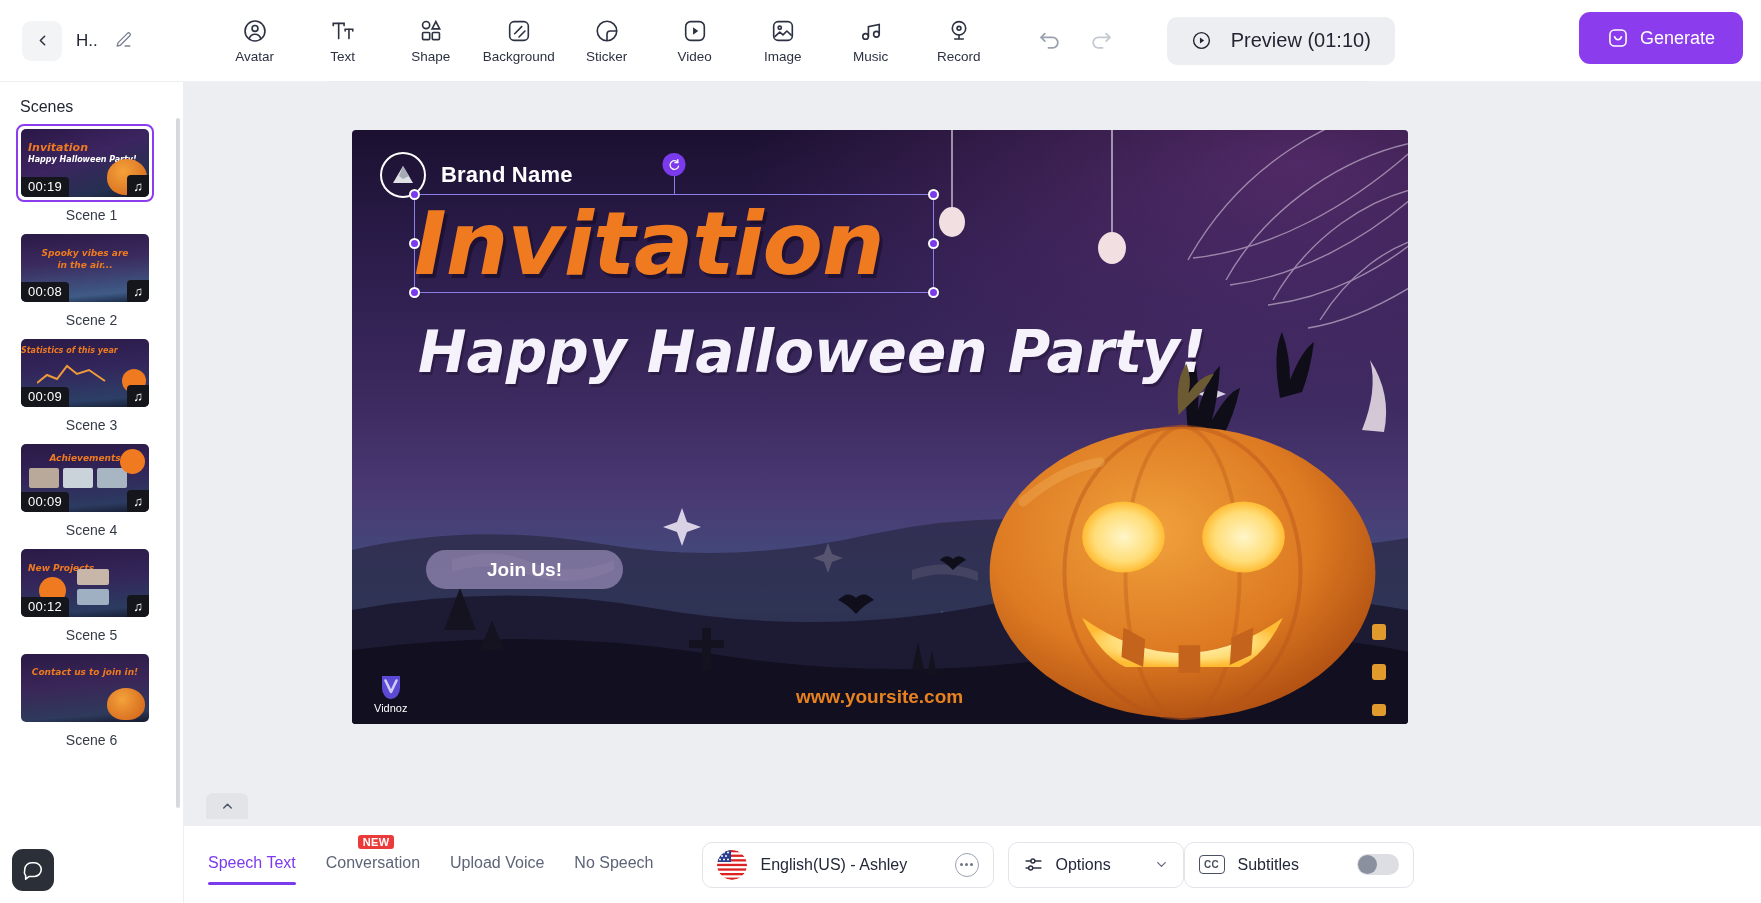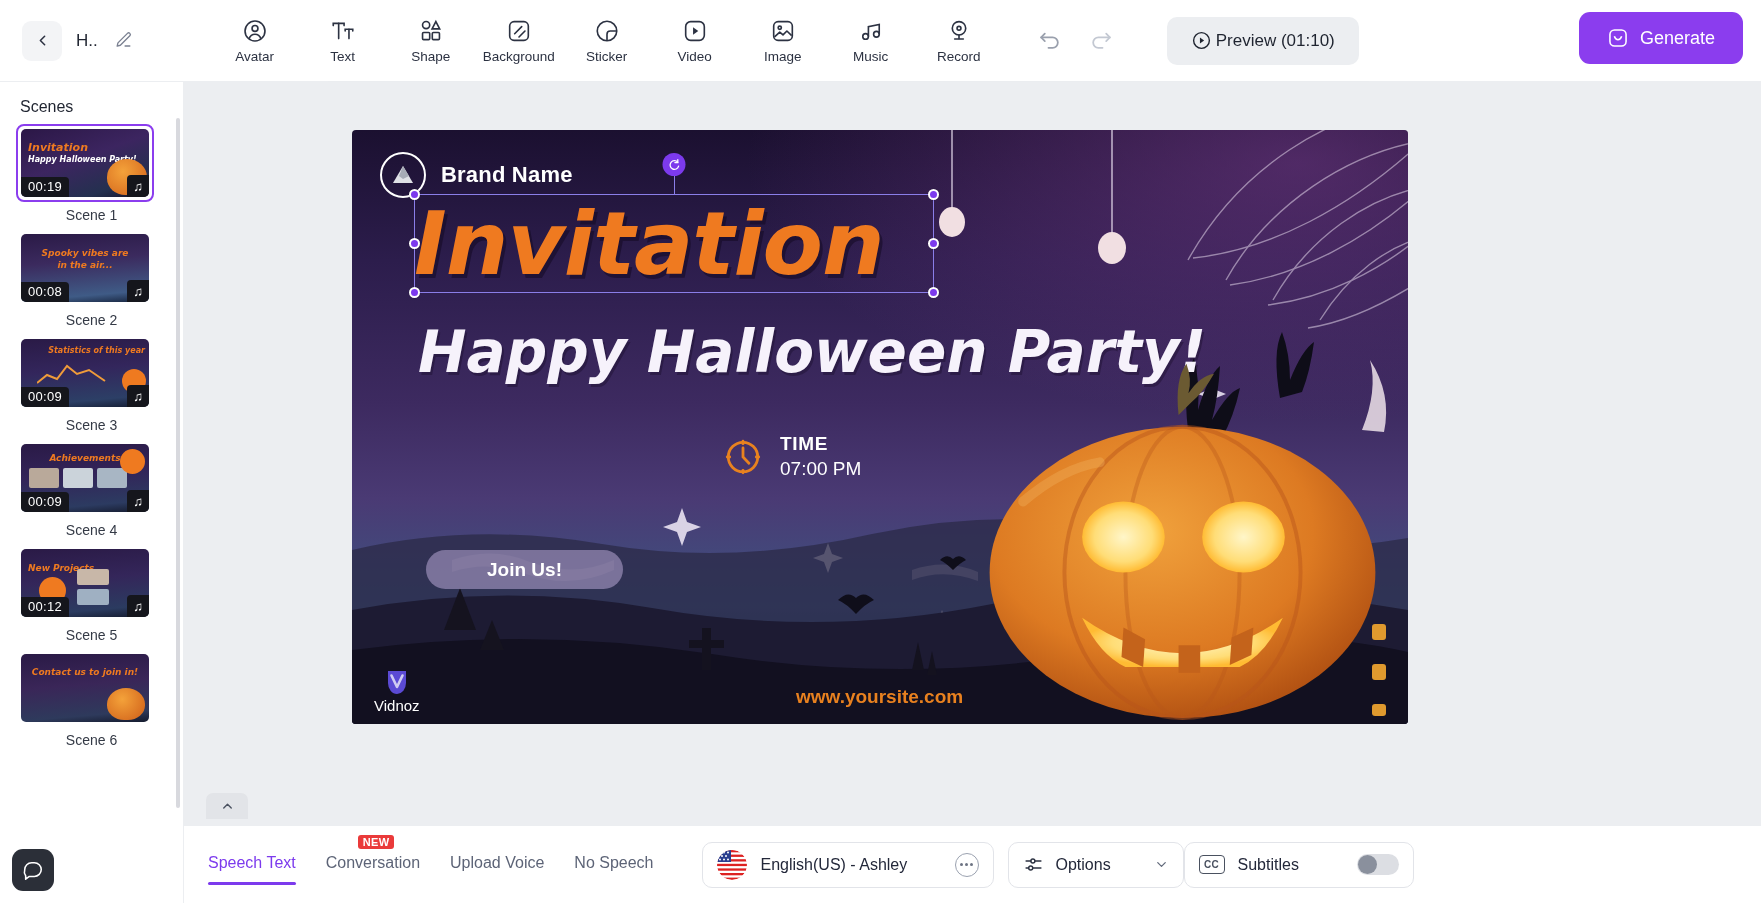--- a/index.html
+++ b/index.html
@@ -31,22 +31,22 @@
     gap: 5px; cursor: pointer; color: #2c3242;
   }
   .tool .tl { font-size: 13.5px; color: #2c3242; }
   .tool svg { display: block; }
 
   .undo-redo { display:flex; align-items:center; gap: 14px; margin-left: 28px; }
   .ur { width: 38px; height: 38px; display:flex; align-items:center; justify-content:center; cursor:pointer; }
 
   .preview-btn {
     margin-left: 46px; height: 48px; padding: 0 24px; border-radius: 10px;
-    background: #eceef1; display: flex; align-items: center; gap: 4px;
-    font-size: 17px; color: #1f2430; cursor: pointer;
+    background: #eceef1; display: flex; align-items: center; gap: 19px;
+    font-size: 20px; color: #1f2430; cursor: pointer;
   }
   .generate-btn {
     position: absolute; right: 18px; top: 12px;
     height: 52px; padding: 0 28px; border-radius: 11px;
     background: #8b3dee; color: #fff; display: flex; align-items: center;
     gap: 11px; font-size: 18px; cursor: pointer;
   }
 
   
   .sidebar {
@@ -188,21 +188,21 @@
     color:#fff; font-size:19px; font-weight:bold; cursor:pointer;
   }
   .site {
     position: absolute; left: 444px; bottom: 16px;
     color: #e8811f; font-size: 19px; font-weight: bold;
   }
   .vidnoz {
     position: absolute; left: 22px; bottom: 10px;
     display:flex; flex-direction:column; align-items:center; gap:2px;
   }
-  .vidnoz span { color:#fff; font-size:15px; }
+  .vidnoz span { color:#fff; font-size:11px; }
 
   .pumpkin { position: absolute; right: 28px; bottom: 0px; width: 395px; height: 370px; }
   .collapse-btn {
     position: absolute; left: 22px; bottom: 6px; width: 42px; height: 26px;
     background: #e2e4e8; border-radius: 7px 7px 0 0;
     display:flex; align-items:center; justify-content:center; cursor:pointer;
   }
 
   
   .bottombar {
@@ -406,21 +406,21 @@
           <div class="dur">00:08</div>
           <div class="musicbadge">♫</div>
         </div>
       </div>
       <div class="scene-label">Scene 2</div>
     </div>
 
     <div class="scene-item">
       <div class="thumb-wrap">
         <div class="thumb" style="background:linear-gradient(175deg,#2a1a46,#33265c 45%,#2c3f66 85%,#141b30)">
-          <div style="position:absolute;left:0;right:4px;top:7px;text-align:right;font:bold italic 8px 'DejaVu Sans',sans-serif;color:#ef7a20">Statistics of this year</div>
+          <div style="position:absolute;left:0;right:4px;top:7px;text-align:left;font:bold italic 8px 'DejaVu Sans',sans-serif;color:#ef7a20">Statistics of this year</div>
           <svg width="70" height="24" viewBox="0 0 70 24" style="position:absolute;left:16px;top:22px">
               <path d="M0 22 L10 14 L20 18 L30 5 L40 13 L52 9 L68 20" fill="none" stroke="#ef9b3a" stroke-width="2"></path>
             </svg>
           <div style="position:absolute;right:3px;bottom:14px;width:24px;height:24px;border-radius:50%;background:#ef7a20"></div>
           <div class="dur">00:09</div>
           <div class="musicbadge">♫</div>
         </div>
       </div>
       <div class="scene-label">Scene 3</div>
     </div>
@@ -688,34 +688,20 @@
       <div class="handle" style="right:-6px; bottom:-6px"></div>
       <div class="handle" style="left:-6px; top:50%; margin-top:-5.5px"></div>
       <div class="handle" style="right:-6px; top:50%; margin-top:-5.5px"></div>
     </div>
 
     <div class="title-party">Happy Halloween Party!</div>
 
     
 
     
-    <div class="infoline" style="left:370px; top:303px">
-      <svg width="42" height="42" viewBox="0 0 24 24" fill="none" stroke="#e8821f" stroke-width="1.6" stroke-linecap="round">
-        <circle cx="12" cy="12" r="8.4"></circle>
-        <polyline points="12 6.8 12 12 15.4 15.6"></polyline>
-        <line x1="12" y1="3" x2="12" y2="4.4"></line>
-          <line x1="12" y1="19.6" x2="12" y2="21"></line>
-        <line x1="3" y1="12" x2="4.4" y2="12"></line>
-          <line x1="19.6" y1="12" x2="21" y2="12"></line>
-      </svg>
-      <div class="infotxt">
-        <div class="lbl">TIME</div>
-        <div class="val">07:00 PM</div>
-      </div>
-    </div>
 
     <div class="joinus">Join Us!</div>
 
     <div class="site">www.yoursite.com</div>
 
     <div class="vidnoz">
       <svg width="22" height="26" viewBox="0 0 22 26">
         <path d="M2 2h18v12a9 11 0 0 1-9 11 9 11 0 0 1-9-11z" fill="#5b4ad4"></path>
         <path d="M5.5 6.5 11 18l5.5-11.5" fill="none" stroke="#cfcbf2" stroke-width="2.6" stroke-linecap="round" stroke-linejoin="round"></path>
       </svg>

